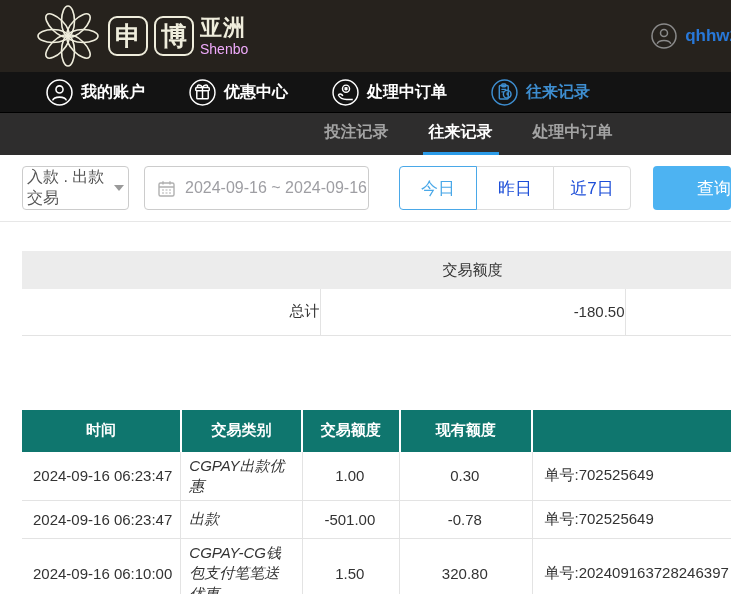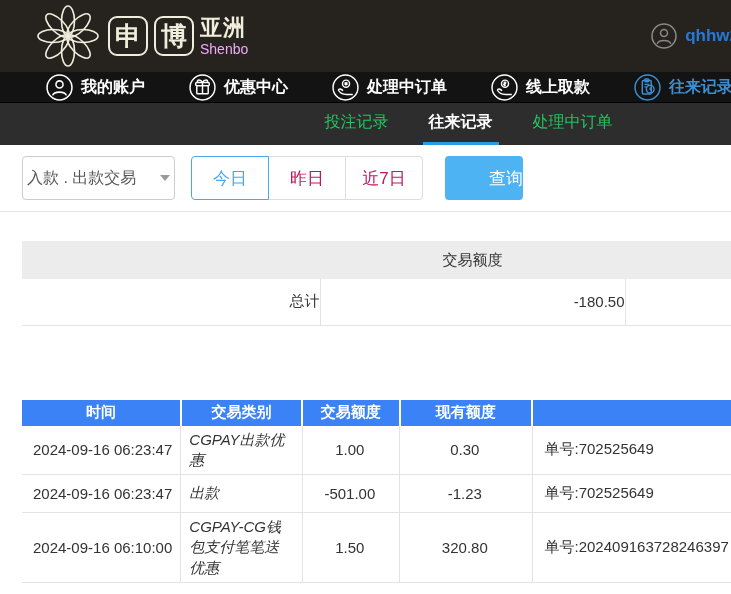--- a/index.html
+++ b/index.html
@@ -15,68 +15,68 @@
               display:flex; align-items:center; justify-content:center;
               font-size:26px; font-weight:bold; color:#efeddc; }
   .logo-right { margin-left:6px; line-height:1; }
   .logo-region { font-size:22px; font-weight:bold; letter-spacing:1px; }
   .logo-sub { font-size:14px; margin-top:3px; color:#f0abfc; }
   .account { position:absolute; right:-8px; top:0; height:72px; display:flex; align-items:center; gap:8px; }
   .avatar-icon { width:26px; height:26px; color:#8a8a8a; }
   .username { color:#2878d8; font-weight:bold; font-size:17px; white-space:nowrap; }
 
   
-  .main-nav { height:31px; background:#131313; display:flex; align-items:center;
+  .main-nav { height:41px; background:#131313; display:flex; align-items:center;
               padding-left:46px; gap:44px; border-bottom:1px solid #000; }
   .nav-item { display:flex; align-items:center; gap:8px; color:#fff; font-size:16px;
               font-weight:bold; white-space:nowrap; cursor:pointer; flex:none; }
   .nav-item.active { color:#3e8ed0; }
   .nav-icon { width:27px; height:27px; }
 
   
   .sub-nav { height:42px; background:#2e2d2d; display:flex; align-items:stretch;
              justify-content:center; padding-left:206px; gap:28px; }
-  .sub-tab { display:flex; align-items:center; color:#22c55e; font-size:16px;
-             padding:0 6px; cursor:pointer; border-bottom:3px solid transparent; white-space:nowrap; }
+  .sub-tab { display:flex; align-items:center; color:#a3a3a3; font-size:16px;
+             padding:0 6px; cursor:pointer; border-bottom:3px solid transparent; white-space:nowrap;font-weight:bold; }
   .sub-tab.active { color:#fff; font-weight:bold; border-bottom-color:#2b9be8; }
 
   
   .filter-row { display:flex; align-items:center; margin:11px 0 0 22px; gap:12px; }
   .select-box { width:153px; height:44px; border:1px solid #ccc; border-radius:4px;
                 display:flex; align-items:center; padding:0 4px; font-size:16px; color:#555;
                 cursor:pointer; justify-content:space-between; background:#fff; }
   .caret-down { width:0; height:0; border-left:5px solid transparent; border-right:5px solid transparent;
                 border-top:6px solid #9a9a9a; }
   .date-box { width:225px; height:44px; border:1px solid #ccc; border-radius:4px;
               display:flex; align-items:center; gap:9px; padding:0 12px; font-size:16px;
               color:#9e9ea3; cursor:pointer; background:#fff; margin-left:3px; white-space:nowrap; }
   .cal-icon { width:19px; height:19px; color:#b0b0b0; flex:none; }
-  .quick-group { display:flex; margin-left:4px; }
+  .quick-group { display:flex; margin-left:18px; }
   .quick-btn { width:78px; height:44px; background:#fff; border:1px solid #dcdcdc; margin-left:-1px;
-               font-size:17px; color:#be185d; display:flex; align-items:center; justify-content:center;
+               font-size:17px; color:#1d4ed8; display:flex; align-items:center; justify-content:center;
                cursor:pointer; }
   .quick-btn:first-child { border-radius:4px 0 0 4px; margin-left:0; }
   .quick-btn:last-child { border-radius:0 4px 4px 0; }
   .quick-btn.active { border:1px solid #4aa8e8; color:#4aa8e8; position:relative; z-index:2; border-radius:4px 0 0 4px; }
   .search-btn { width:78px; height:44px; background:#4db3f2; color:#fff; font-size:17px;
                 border:none; border-radius:4px; margin-left:10px; cursor:pointer; flex:none;text-align:right; }
 
   .filter-divider { border-bottom:1px solid #e7e7e7; margin-top:11px; }
 
   
   .summary-table { margin:29px 0 0 22px; width:958px; border-collapse:collapse; font-size:15px; color:#333; }
   .summary-table thead td { background:#ececec; height:38px; text-align:center; }
   .summary-table tbody td { height:46px; text-align:right; border-bottom:1px solid #e3e3e3; background:#fff; }
   .summary-table tbody td + td { border-left:1px solid #e3e3e3; }
   .summary-col1 { width:298px; }
   .summary-col2 { width:305px; }
 
   
   .main-table { margin:74px 0 0 22px; width:958px; border-collapse:collapse; font-size:15px; color:#333; }
-  .main-table th { background:#3b82f6; color:#fff; font-weight:bold; height:26px; text-align:center;
+  .main-table th { background:#0f766e; color:#fff; font-weight:bold; height:42px; text-align:center;
                    border-right:2px solid #fff; }
   .main-table th:last-child { border-right:none; }
   .main-table td { background:#fff; border-bottom:1px solid #e3e3e3; height:38px; padding:4px 8px; }
   .main-table td + td { border-left:1px solid #e3e3e3; }
   .col-time { width:138px; } .col-type { width:124px; } .col-amount { width:99px; }
   .col-balance { width:136px; } .col-summary { width:461px; }
   .td-time { padding-left:11px !important; white-space:nowrap; }
   .td-type { line-height:1.35;font-style:italic; }
   .td-num { text-align:center; padding-right:10px !important; white-space:nowrap; }
   .td-summary { padding-left:12px !important; white-space:nowrap; }
@@ -147,31 +147,20 @@
       <svg class="nav-icon" viewBox="0 0 26 26">
         <g fill="none" stroke="currentColor" stroke-width="1.4">
           <circle cx="13" cy="13" r="12"></circle>
           <circle cx="13.5" cy="9.3" r="3.4"></circle>
           <path d="M13.5 7.6v3.4M12 8.6h3M12 10h3"></path>
           <path d="M6 15.2c1.8 3.6 5 4.6 8 4.6h6M6 15.2c2-1.4 3.8-0.5 4.4 1.2"></path>
         </g>
       </svg>
       <span>处理中订单</span>
     </div>
-    <div class="nav-item">
-      <svg class="nav-icon" viewBox="0 0 26 26">
-        <g fill="none" stroke="currentColor" stroke-width="1.4">
-          <circle cx="13" cy="13" r="12"></circle>
-          <circle cx="13.5" cy="9.3" r="3.4"></circle>
-          <path d="M12.2 8.2c2-1.2 2.8 1 1 1.1c-1.8 0.1-1 2.3 1 1.1M13.5 7.3v0.9M13.5 11v0.9"></path>
-          <path d="M6 15.2c1.8 3.6 5 4.6 8 4.6h6M6 15.2c2-1.4 3.8-0.5 4.4 1.2"></path>
-        </g>
-      </svg>
-      <span>线上取款</span>
-    </div>
     <div class="nav-item active">
       <svg class="nav-icon" viewBox="0 0 26 26">
         <g fill="none" stroke="currentColor" stroke-width="1.4">
           <circle cx="13" cy="13" r="12"></circle>
           <rect x="8" y="6.2" width="8.6" height="13" rx="1"></rect>
           <rect x="10.4" y="4.8" width="3.8" height="2.6" rx="0.8"></rect>
           <path d="M10 10h4.5M10 12.4h2.6"></path>
           <circle cx="15.6" cy="14.6" r="3.7"></circle>
           <path d="M15.6 12.9v1.8l1.4 0.9"></path>
         </g>
@@ -185,20 +174,30 @@
     <div class="sub-tab">投注记录</div>
     <div class="sub-tab active">往来记录</div>
     <div class="sub-tab">处理中订单</div>
   </div>
 
   <div class="filter-row">
     <div class="select-box">
       <span>入款 . 出款交易</span>
       <span class="caret-down"></span>
     </div>
+    <div class="date-box">
+      <svg class="cal-icon" viewBox="0 0 19 19">
+        <g fill="none" stroke="currentColor" stroke-width="1.4">
+          <rect x="2" y="4" width="15" height="13" rx="1.5"></rect>
+          <path d="M2 8h15M6 2.2v3.2M13 2.2v3.2"></path>
+          <path d="M5 11h2M8.5 11h2M12 11h2M5 14h2M8.5 14h2M12 14h2" stroke-width="1.2"></path>
+        </g>
+      </svg>
+      <span>2024-09-16 ~ 2024-09-16</span>
+    </div>
     <div class="quick-group">
       <div class="quick-btn active">今日</div>
       <div class="quick-btn">昨日</div>
       <div class="quick-btn">近7日</div>
     </div>
     <button class="search-btn">查询</button>
   </div>
   <div class="filter-divider"></div>
 
   <table class="summary-table">
@@ -233,21 +232,21 @@
         <td class="td-time">2024-09-16 06:23:47</td>
         <td class="td-type">CGPAY出款优惠</td>
         <td class="td-num">1.00</td>
         <td class="td-num">0.30</td>
         <td class="td-summary">单号:702525649</td>
       </tr>
       <tr>
         <td class="td-time">2024-09-16 06:23:47</td>
         <td class="td-type">出款</td>
         <td class="td-num">-501.00</td>
-        <td class="td-num">-1.23</td>
+        <td class="td-num">-0.78</td>
         <td class="td-summary">单号:702525649</td>
       </tr>
       <tr>
         <td class="td-time">2024-09-16 06:10:00</td>
         <td class="td-type">CGPAY-CG钱包支付笔笔送优惠</td>
         <td class="td-num">1.50</td>
         <td class="td-num">320.80</td>
         <td class="td-summary">单号:202409163728246397</td>
       </tr>
 

